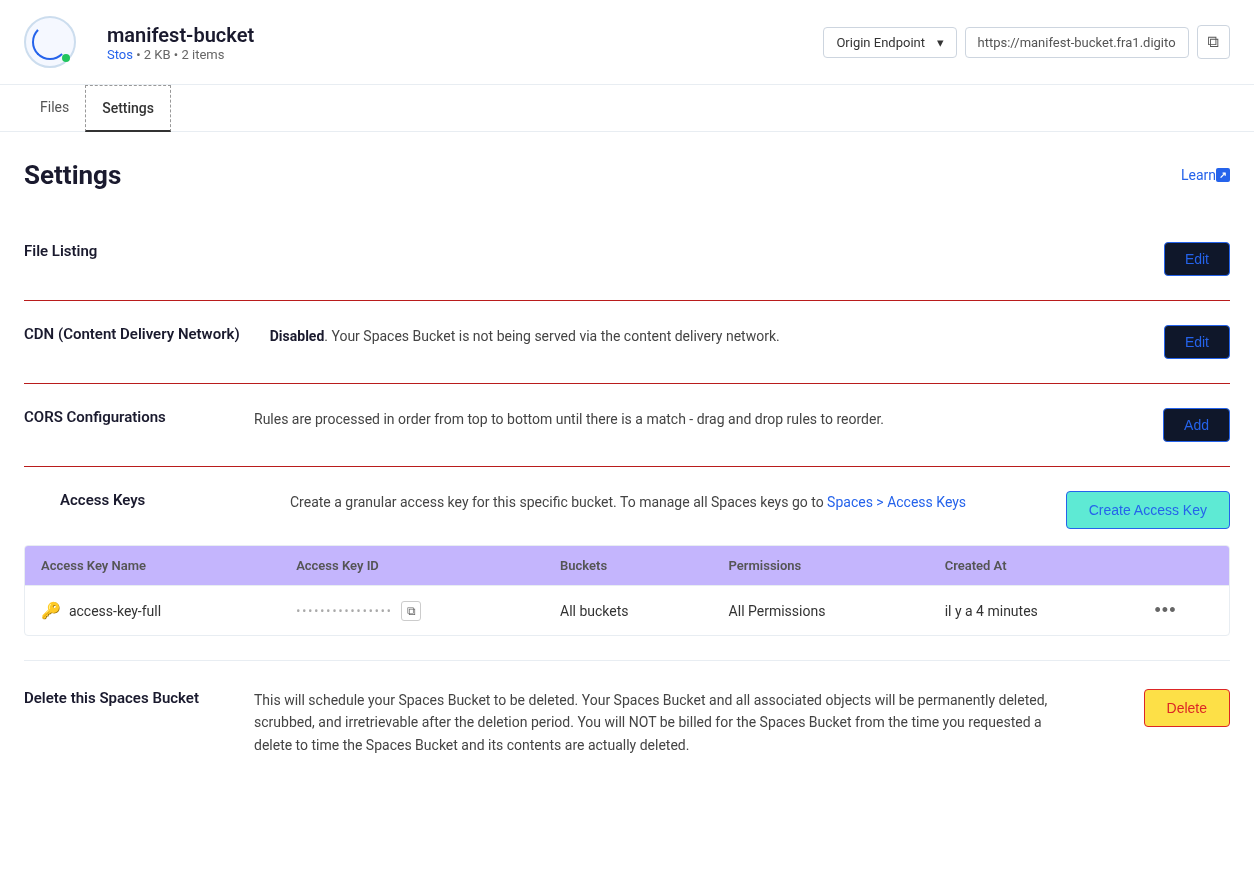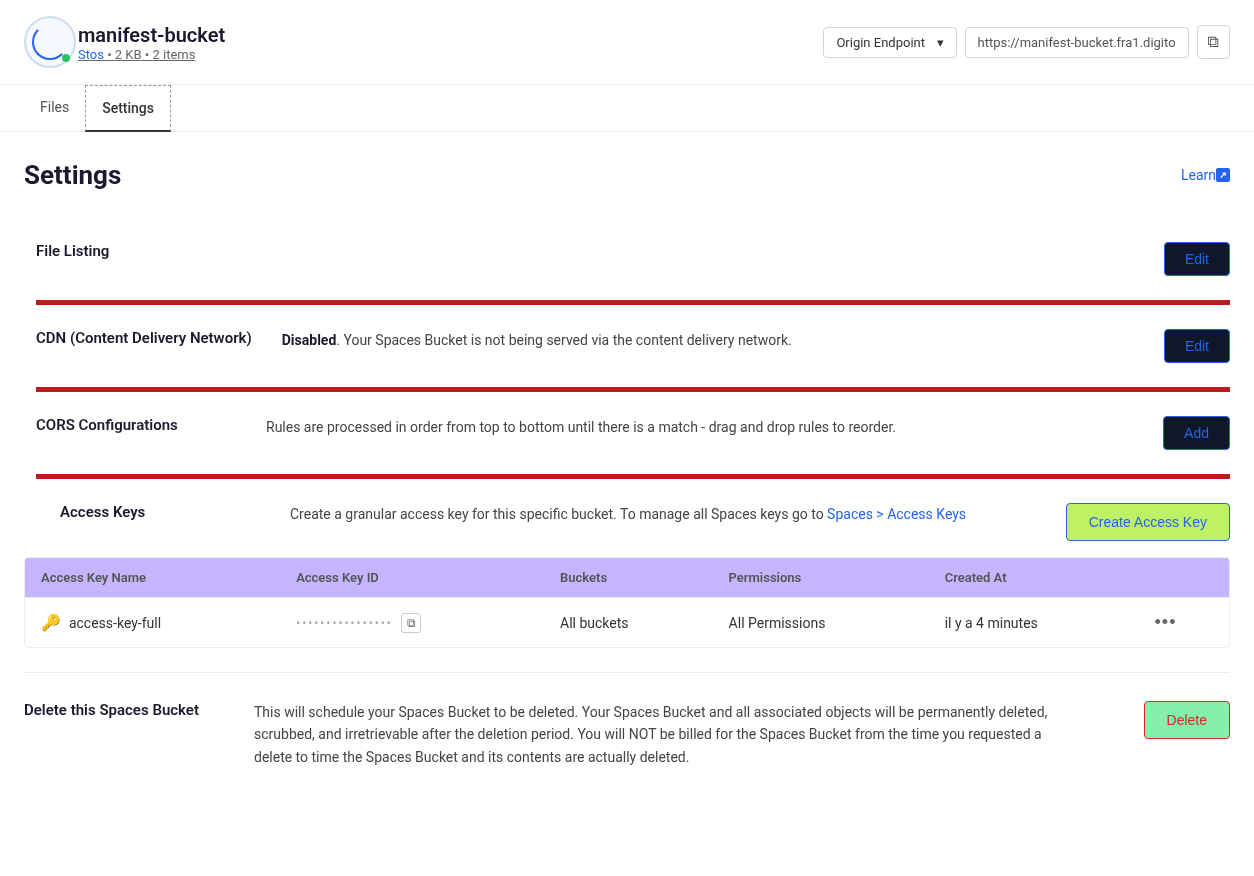--- a/index.html
+++ b/index.html
@@ -1,57 +1,57 @@
 <!DOCTYPE html>
 <html><head>
   <meta charset="utf-8">
   <style>
     * { box-sizing: border-box; margin: 0; padding: 0; }
     body { font-family: -apple-system, BlinkMacSystemFont, 'Segoe UI', Roboto, sans-serif; font-size: 14px; color: #333; background: #fff; }
 
     
     .header { display: flex; align-items: center; justify-content: space-between; padding: 16px 24px; border-bottom: 1px solid #e8edf2; }
-    .header-left { display: flex; align-items: center; gap: 2px; }
+    .header-left { display: flex; align-items: center; gap: 31px; }
     .logo-circle { width: 52px; height: 52px; border-radius: 50%; border: 2px solid #cde; display: flex; align-items: center; justify-content: center; position: relative; background: #f5f8ff; }
     .logo-inner { width: 36px; height: 36px; border: 2px solid #2563eb; border-radius: 50%; border-top-color: transparent; border-right-color: transparent; display: flex; align-items: center; justify-content: center; }
     .logo-dot { width: 8px; height: 8px; background: #22c55e; border-radius: 50%; position: absolute; bottom: 4px; right: 4px; }
     .bucket-name { font-size: 20px; font-weight: 600; color: #1a1a2e; }
-    .bucket-meta { font-size: 13px; color: #666; text-decoration: underline; }
+    .bucket-meta { font-size: 13px; color: #666; }
     .bucket-meta a { color: #2563eb; text-decoration: none; }
     .header-right { display: flex; align-items: center; gap: 8px; }
     .endpoint-dropdown { display: flex; align-items: center; gap: 12px; border: 1px solid #cdd5df; border-radius: 4px; padding: 7px 12px; cursor: pointer; color: #333; font-size: 13px; }
     .endpoint-url { border: 1px solid #cdd5df; border-radius: 4px; padding: 7px 12px; font-size: 13px; color: #555; max-width: 340px; overflow: hidden; text-overflow: ellipsis; white-space: nowrap; }
     .copy-btn { border: 1px solid #cdd5df; border-radius: 4px; padding: 7px 10px; cursor: pointer; background: #fff; color: #555; font-size: 16px; }
 
     
     .tabs { display: flex; padding: 0 24px; border-bottom: 1px solid #e8edf2; }
     .tab { padding: 14px 16px; font-size: 14px; cursor: pointer; color: #555; border-bottom: 2px solid transparent; }
     .tab.active { color: #333; font-weight: 500; border: 1px dashed #999; border-bottom: 2px solid #333; margin-bottom: -1px; background: #fff; }
     .tab:not(.active) { border-bottom: 2px solid transparent; }
 
     
     .content { padding: 28px 24px; }
     .settings-header { display: flex; justify-content: space-between; align-items: center; margin-bottom: 28px; }
     .settings-title { font-size: 26px; font-weight: 700; color: #1a1a2e; }
     .learn-link { color: #2563eb; font-size: 14px; text-decoration: none; display: flex; align-items: center; }
 
     
-    .settings-section { display: flex; align-items: flex-start; justify-content: space-between; padding: 24px 0; border-bottom: 5px solid #b91c1c; margin-left: 12px; }
+    .settings-section { display: flex; align-items: flex-start; justify-content: space-between; padding: 24px 0; border-bottom: 1px solid #b91c1c; }
     .settings-section:first-of-type { border-top: 1px solid #e8edf2; }
     .section-left { min-width: 200px; max-width: 220px; }
     .section-title { font-size: 15px; font-weight: 600; color: #1a1a2e; margin-bottom: 0; }
     .section-center { flex: 1; padding: 0 30px; font-size: 14px; color: #444; line-height: 1.6; }
     .section-center strong { font-weight: 700; color: #1a1a2e; }
     .section-center a { color: #2563eb; text-decoration: none; }
     .section-right { min-width: 120px; display: flex; justify-content: flex-end; align-items: flex-start; }
 
     
     .btn-outline { border: 1px solid #2563eb; color: #2563eb; background: #0f172a; border-radius: 4px; padding: 8px 20px; font-size: 14px; cursor: pointer; white-space: nowrap; }
-    .btn-primary { border: 1px solid #2563eb; color: #2563eb; background: #bef264; border-radius: 4px; padding: 10px 22px; font-size: 14px; cursor: pointer; white-space: nowrap; font-weight: 500; }
-    .btn-danger { border: 1px solid #dc2626; color: #dc2626; background: #86efac; border-radius: 4px; padding: 10px 22px; font-size: 14px; cursor: pointer; white-space: nowrap; font-weight: 500; }
+    .btn-primary { border: 1px solid #2563eb; color: #2563eb; background: #5eead4; border-radius: 4px; padding: 10px 22px; font-size: 14px; cursor: pointer; white-space: nowrap; font-weight: 500; }
+    .btn-danger { border: 1px solid #dc2626; color: #dc2626; background: #fde047; border-radius: 4px; padding: 10px 22px; font-size: 14px; cursor: pointer; white-space: nowrap; font-weight: 500; }
 
     
     .access-keys-section { padding: 24px 0; border-bottom: 1px solid #e8edf2; }
     .access-keys-top { display: flex; align-items: flex-start; justify-content: space-between; margin-bottom: 16px; }
     .access-keys-left { min-width: 200px; max-width: 220px; margin-left: 36px; }
 
     
     .table-wrapper { border: 1px solid #e8edf2; border-radius: 4px; overflow: hidden; }
     table { width: 100%; border-collapse: collapse; }
     thead tr { background: #c4b5fd; }

